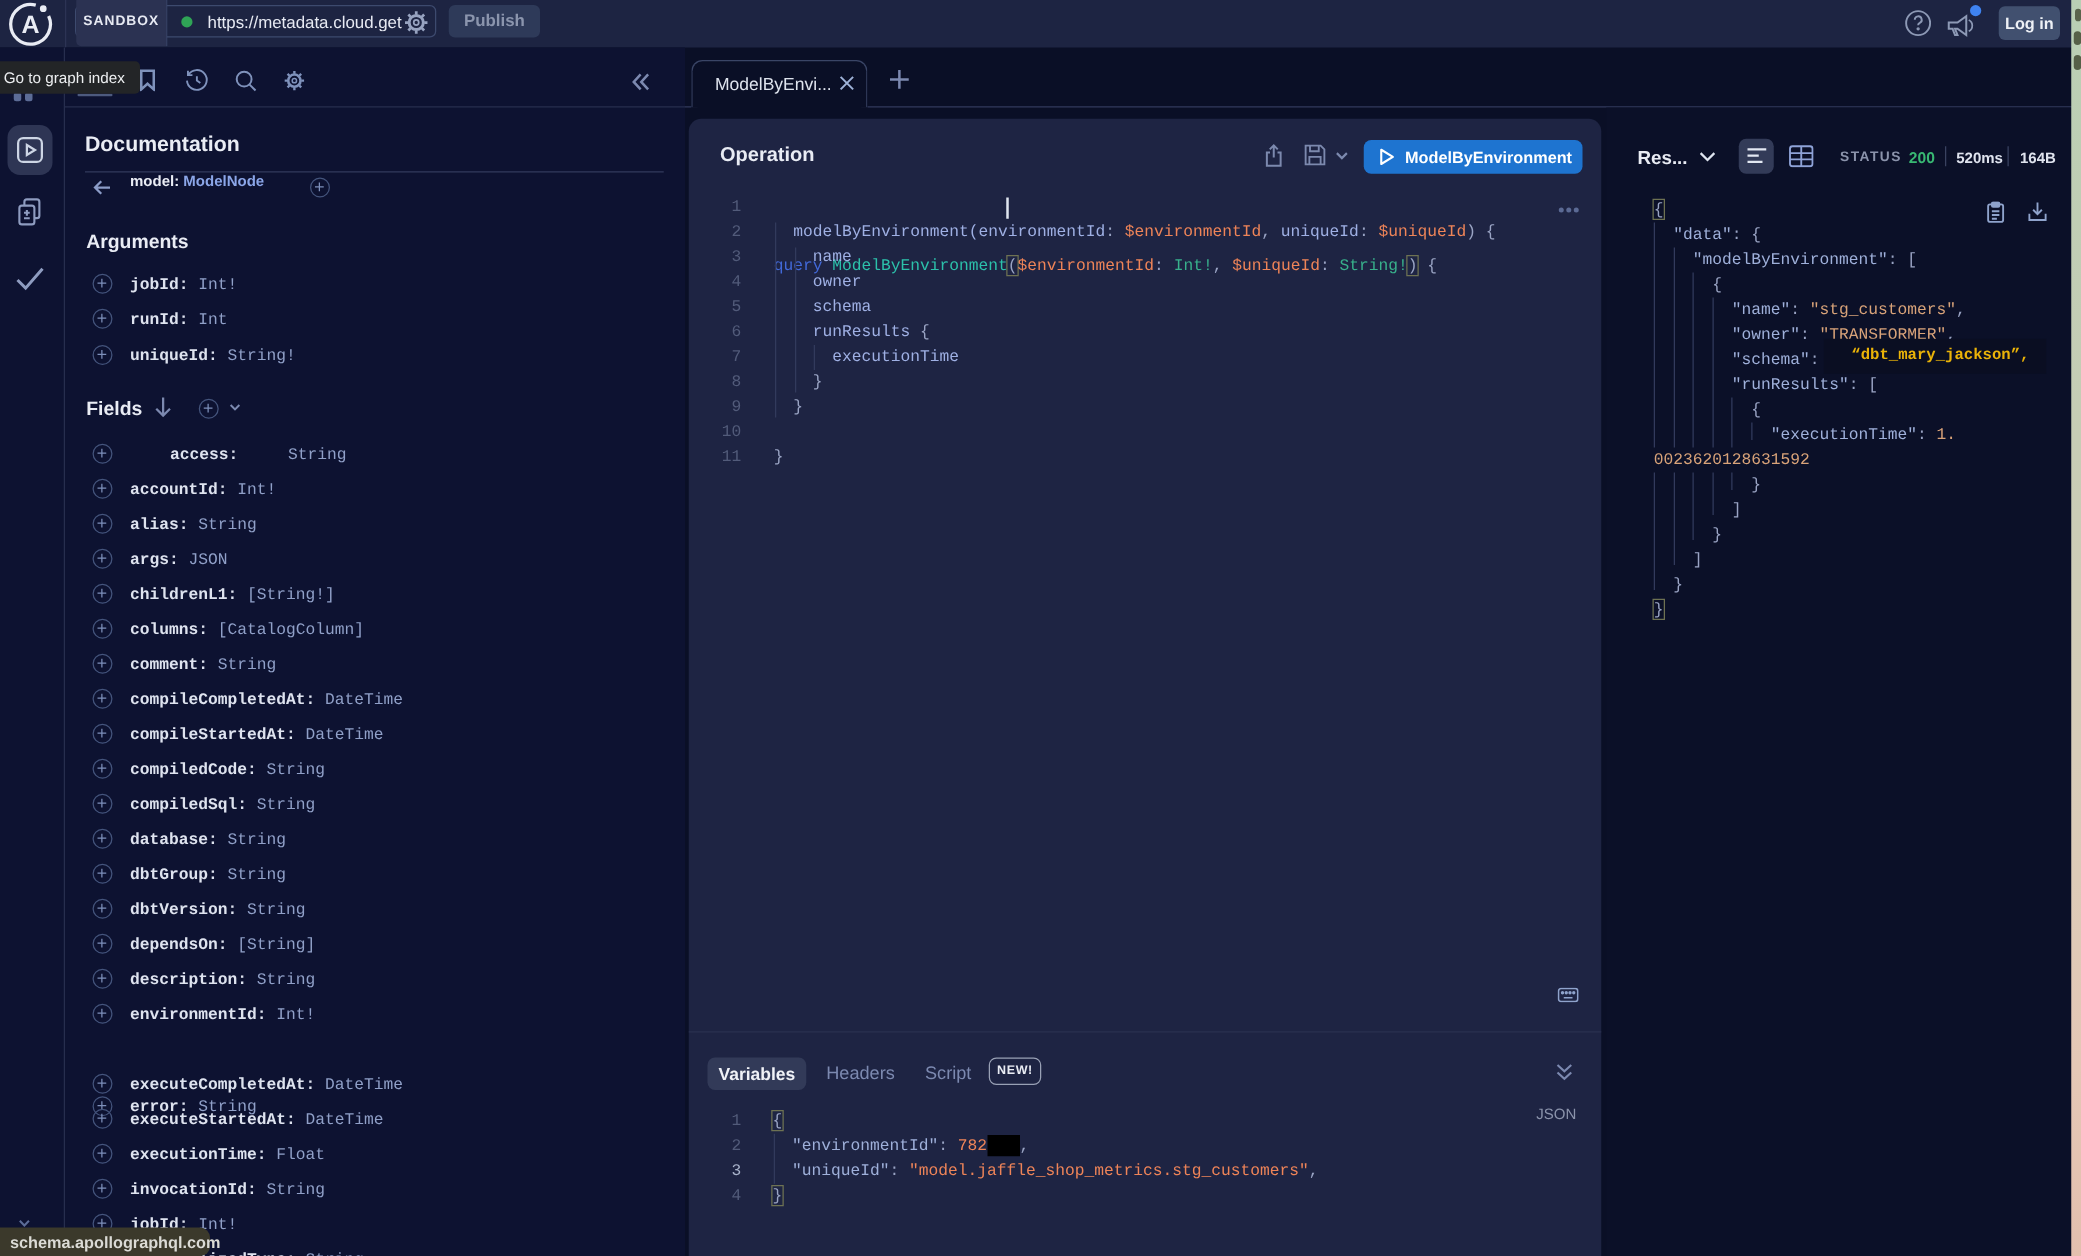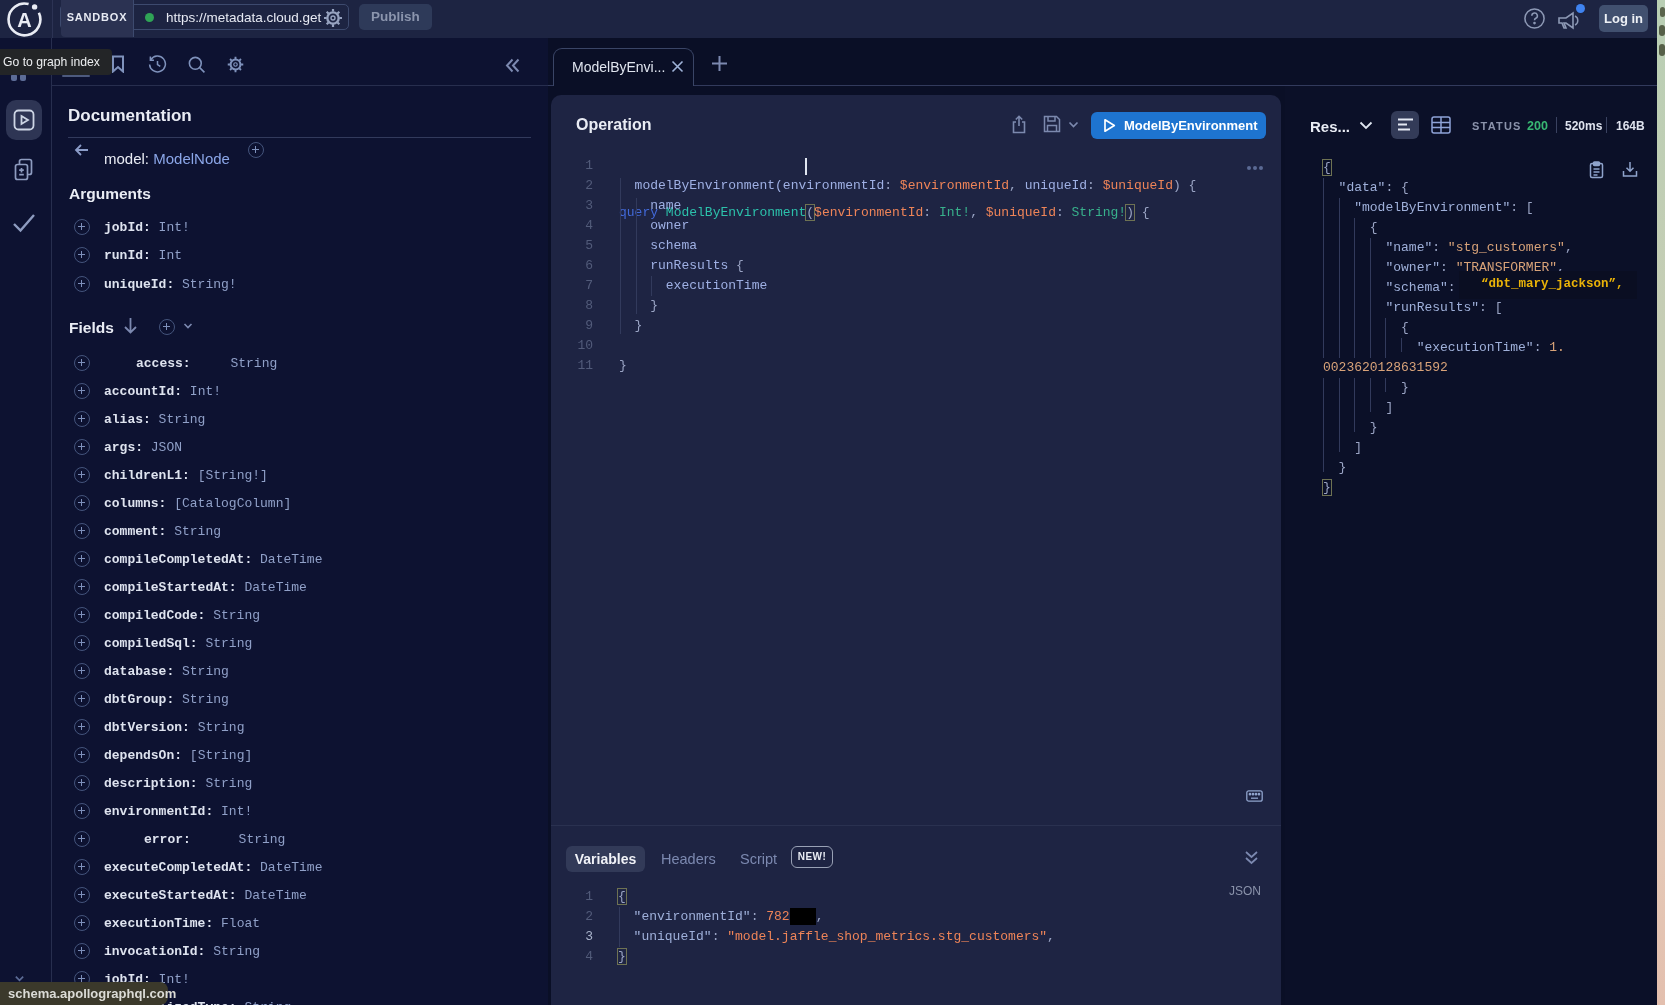--- a/index.html
+++ b/index.html
@@ -20,21 +20,21 @@
 
   
   #sidebar { left:0; top:38px; width:52px; height:967px; background:#0d1231; border-right:1px solid #272e4e; }
   #sideSel { left:6px; top:100px; width:36px; height:40px; background:#2e3554; border-radius:10px; }
 
   
   #docpanel { left:52px; top:38px; width:496px; height:967px; background:#0d1231; }
   #docHdrLine { left:52px; top:85px; width:496px; height:1px; background:#272e4e; }
   #docTitle { left:68px; top:106px; color:#e9ecf4; font-size:17px; font-weight:bold; }
   #docTitleLine { left:68px; top:137px; width:463px; height:1px; background:#323a5c; }
-  #modelRow { left:104px; top:150px; font-size:15px; font-weight:normal; color:#e9ecf4; }
+  #modelRow { left:104px; top:138px; font-size:12px; font-weight:bold; color:#e9ecf4; }
   #modelRow .t { color:#8ba6e8; }
   .h2 { color:#e9ecf4; font-size:15.5px; font-weight:bold; }
   .cp { display:inline-block; width:16px; height:16px; border:1.5px solid #44547c; border-radius:50%; position:relative; vertical-align:middle; }
   .cp:before, .cp:after { content:""; position:absolute; background:#7e90bb; }
   .cp:before { left:3px; top:5.7px; width:7px; height:1.6px; }
   .cp:after { left:5.7px; top:3px; width:1.6px; height:7px; }
   .frow { position:absolute; left:74px; height:28px; display:flex; align-items:center; }
   .frow .cp { margin-right:14px; }
   .fn { font-family:"Liberation Mono", monospace; font-size:13px; font-weight:bold; color:#dee3ef; white-space:pre; }
   .ft { font-family:"Liberation Mono", monospace; font-size:13px; color:#90a0c8; white-space:pre; }
@@ -199,21 +199,21 @@
 <div class="frow" style="top:769px;">
     <span class="cp"></span>
     <span class="fn">description: </span>
     <span class="ft">String</span>
   </div>
 <div class="frow" style="top:797px;">
     <span class="cp"></span>
     <span class="fn">environmentId: </span>
     <span class="ft">Int!</span>
   </div>
-<div class="frow" style="top:825px;gap:40px;">
+<div class="frow" style="top:871px;">
     <span class="cp"></span>
     <span class="fn">error: </span>
     <span class="ft">String</span>
   </div>
 <div class="frow" style="top:853px;">
     <span class="cp"></span>
     <span class="fn">executeCompletedAt: </span>
     <span class="ft">DateTime</span>
   </div>
 <div class="frow" style="top:881px;">

